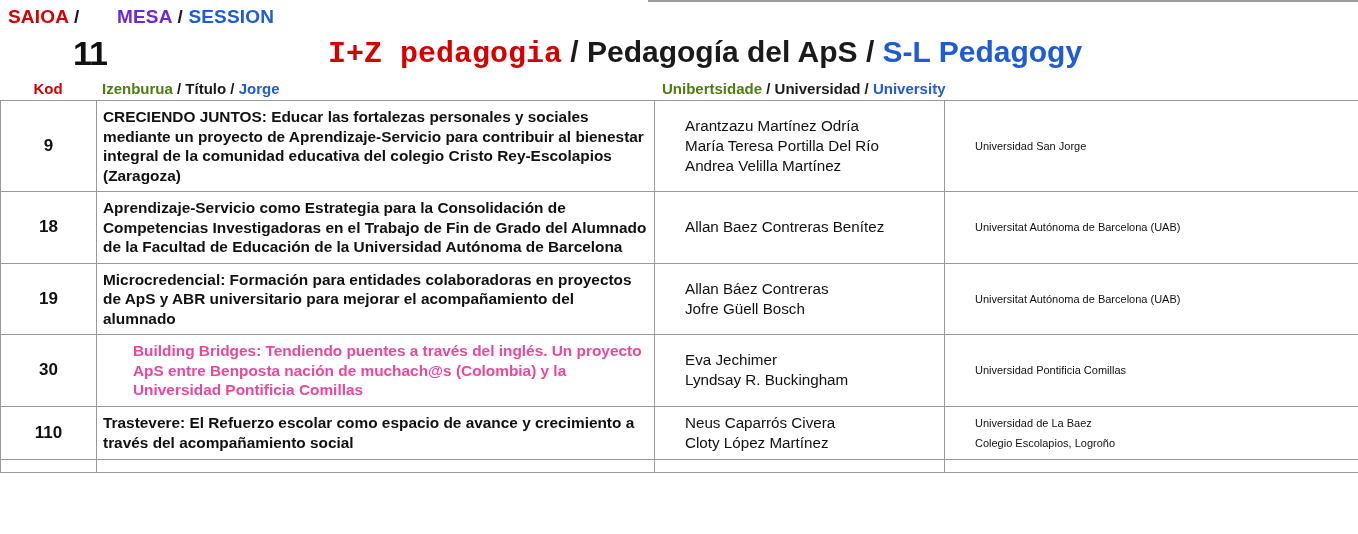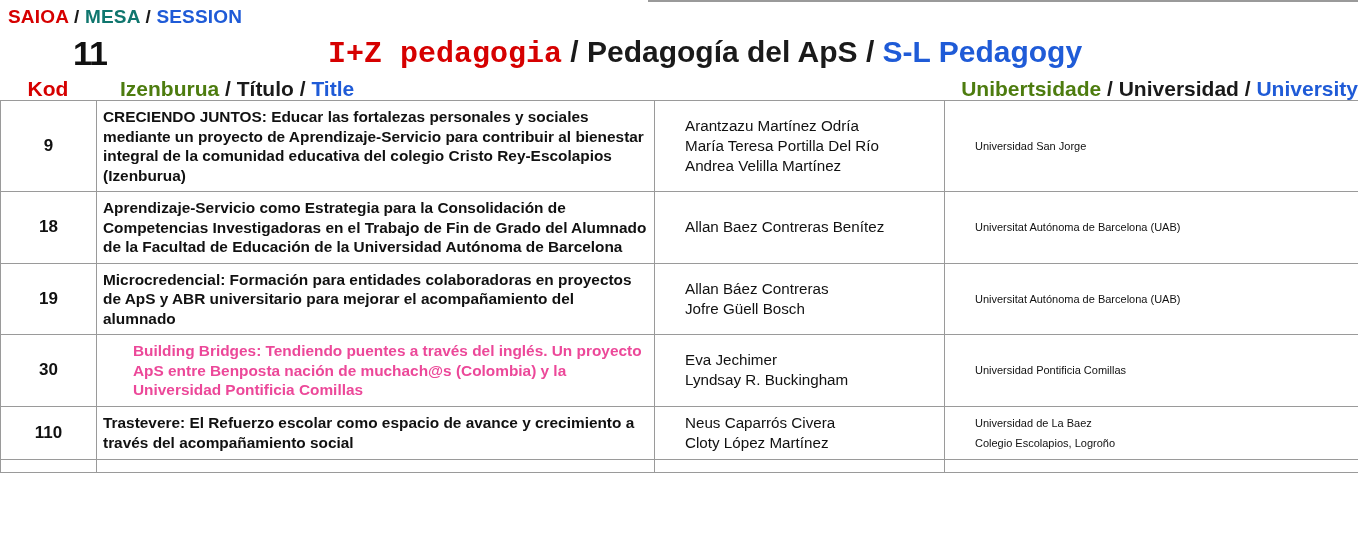--- a/index.html
+++ b/index.html
@@ -24,21 +24,21 @@
   
   .breadcrumb {
     padding: 6px 0 0 8px;
     font-size: 19px;
     font-weight: bold;
     letter-spacing: 0.2px;
     line-height: 22px;
     white-space: nowrap;
   }
   .bc-red { color: #d60000; }
-  .bc-black { color: #0f766e; }
+  .bc-black { color: #6d28d9; margin-left: 32px; }
   .bc-blue { color: #1f5bd7; }
   .bc-sep { color: #1a1a1a; }
 
   
   .title-row {
     display: flex;
     align-items: center;
     height: 46px;
     margin-top: 2px;
     padding-left: 42px;
@@ -62,27 +62,26 @@
     white-space: nowrap;
     padding-right: 86px;
   }
   .t-red { color: #d60000; font-family: Liberation Mono, monospace; }
   .t-black { color: #1a1a1a; }
   .t-blue { color: #1f5bd7; }
 
   
   .head-row {
     display: flex;
-    font-size: 21px;
+    font-size: 15px;
     font-weight: bold;
     line-height: 18px;
     height: 22px;
     align-items: flex-end;
     padding-bottom: 2px;
-    gap: 18px;
   }
   .h-kod {
     width: 96px;
     min-width: 96px;
     text-align: center;
     color: #d60000;
   }
   .h-title {
     width: 558px;
     min-width: 558px;
@@ -92,21 +91,20 @@
   .h-auth {
     width: 290px;
     min-width: 290px;
     padding-left: 6px;
     box-sizing: border-box;
   }
   .h-univ {
     flex: 1;
     padding-left: 8px;
     box-sizing: border-box;
-    text-align: right;
   }
   .hl-red { color: #4d7c0f; }
   .hl-black { color: #1a1a1a; }
   .hl-blue { color: #1f5bd7; }
 
   
   table.grid {
     border-collapse: collapse;
     table-layout: fixed;
     width: 1358px;
@@ -189,36 +187,36 @@
     </div>
   </div>
 
   <div class="head-row">
     <div class="h-kod">Kod</div>
     <div class="h-title">
       <span class="hl-red">Izenburua</span>
       <span class="hl-black">/</span>
       <span class="hl-black">Título</span>
       <span class="hl-black">/</span>
-      <span class="hl-blue">Title</span>
+      <span class="hl-blue">Jorge</span>
     </div>
     <div class="h-univ">
       <span class="hl-red">Unibertsidade</span>
       <span class="hl-black">/</span>
       <span class="hl-black">Universidad</span>
       <span class="hl-black">/</span>
       <span class="hl-blue">University</span>
     </div>
   </div>
 
   <table class="grid">
     <tbody>
       <tr>
         <td class="c-kod">9</td>
-        <td class="c-title">CRECIENDO JUNTOS: Educar las fortalezas personales y sociales mediante un proyecto de Aprendizaje-Servicio para contribuir al bienestar integral de la comunidad educativa del colegio Cristo Rey-Escolapios (Izenburua)</td>
+        <td class="c-title">CRECIENDO JUNTOS: Educar las fortalezas personales y sociales mediante un proyecto de Aprendizaje-Servicio para contribuir al bienestar integral de la comunidad educativa del colegio Cristo Rey-Escolapios (Zaragoza)</td>
         <td class="c-auth">
           <span class="cellline">Arantzazu Martínez Odría</span>
           <span class="cellline">María Teresa Portilla Del Río</span>
           <span class="cellline">Andrea Velilla Martínez</span>
         </td>
         <td class="c-univ">
           <span class="cellline">Universidad San Jorge</span>
         </td>
       </tr>
       <tr>

